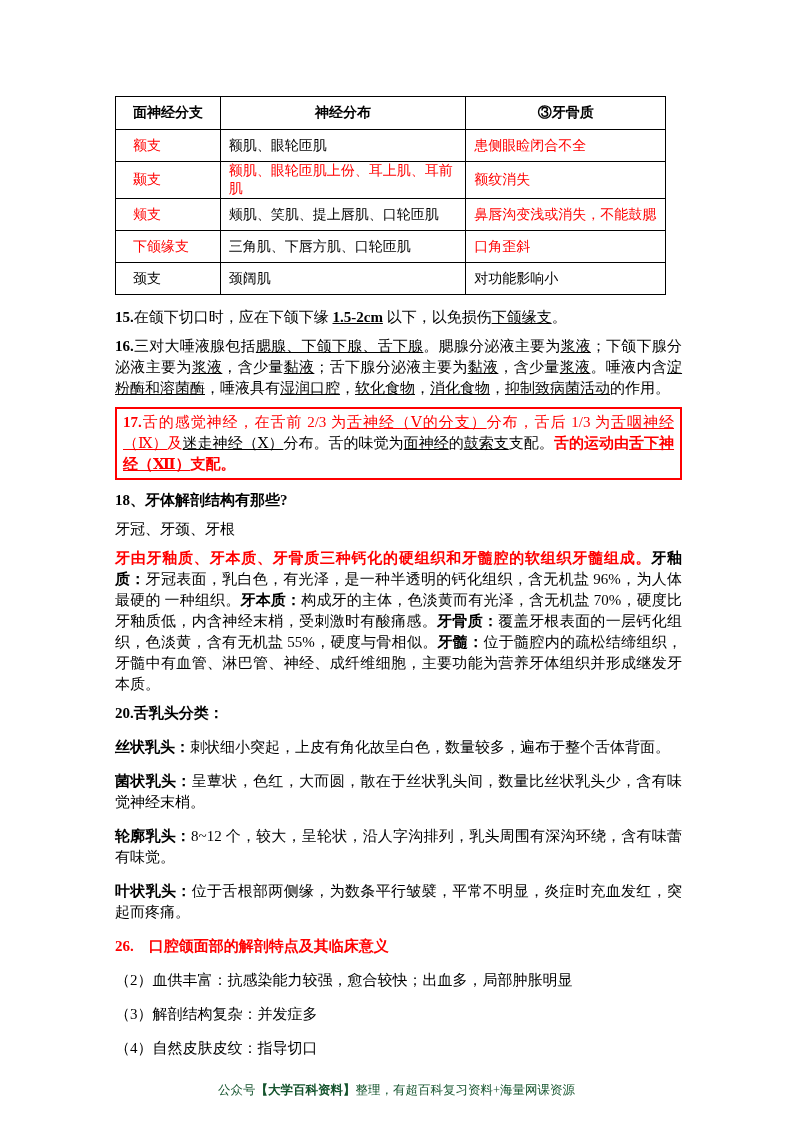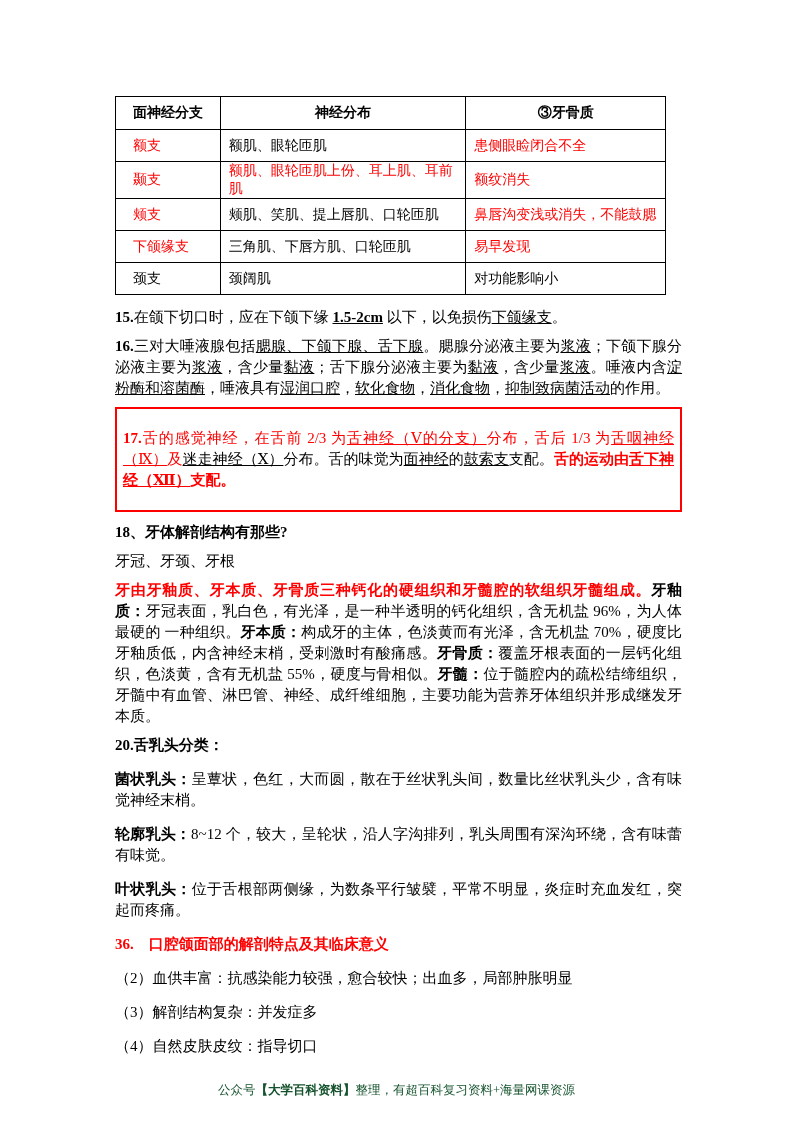--- a/index.html
+++ b/index.html
@@ -33,21 +33,21 @@
   .nerve-table td { height: 32px; padding: 0 8px; vertical-align: middle; }
   .nerve-table td.c0 { padding-left: 17px; }
   .nerve-table col.w0 { width: 105px; }
   .nerve-table col.w1 { width: 246px; }
   .nerve-table col.w2 { width: 200px; }
 
   .para { margin-bottom: 8px; }
   .spaced { margin-bottom: 13px; }
   .boxed {
     border: 2px solid #ff0000;
-    padding: 19px 6px;
+    padding: 3px 6px;
     margin-bottom: 10px;
   }
   .b { font-weight: bold; }
   .u { text-decoration: underline; }
   .red { color: #ff0000; }
 
   .footer {
     position: absolute;
     left: 0;
     right: 0;
@@ -89,40 +89,41 @@
           <td class="c2 red">额纹消失</td>
         </tr>
         <tr>
           <td class="c0 red">颊支</td>
           <td class="c1">颊肌、笑肌、提上唇肌、口轮匝肌</td>
           <td class="c2 red">鼻唇沟变浅或消失，不能鼓腮</td>
         </tr>
         <tr>
           <td class="c0 red">下颌缘支</td>
           <td class="c1">三角肌、下唇方肌、口轮匝肌</td>
-          <td class="c2 red">易早发现</td>
+          <td class="c2 red">口角歪斜</td>
         </tr>
         <tr>
           <td class="c0">颈支</td>
           <td class="c1">颈阔肌</td>
           <td class="c2">对功能影响小</td>
         </tr>
       </tbody>
   </table>
 
   <p class="para"><span class="b">15.</span><span>在颌下切口时，应在下颌下缘 </span><span class="b u">1.5-2cm</span><span> 以下，以免损伤</span><span class="u">下颌缘支</span><span>。</span></p>
   <p class="para"><span class="b">16.</span><span>三对大唾液腺包括</span><span class="u">腮腺、下颌下腺、舌下腺</span><span>。腮腺分泌液主要为</span><span class="u">浆液</span><span>；下颌下腺分泌液主要为</span><span class="u">浆液</span><span>，含少量</span><span class="u">黏液</span><span>；舌下腺分泌液主要为</span><span class="u">黏液</span><span>，含少量</span><span class="u">浆液</span><span>。唾液内含</span><span class="u">淀粉酶和溶菌酶</span><span>，唾液具有</span><span class="u">湿润口腔</span><span>，</span><span class="u">软化食物</span><span>，</span><span class="u">消化食物</span><span>，</span><span class="u">抑制致病菌活动</span><span>的作用。</span></p>
   <p class="para boxed"><span class="b red">17.</span><span class="red">舌的感觉神经，在舌前 2/3 为</span><span class="u red">舌神经（Ⅴ的分支）</span><span class="red">分布，舌后 1/3 为</span><span class="u red">舌咽神经（Ⅸ）</span><span class="red">及</span><span class="u">迷走神经（Ⅹ）</span><span>分布。舌的味觉为</span><span class="u">面神经</span><span>的</span><span class="u">鼓索支</span><span>支配。</span><span class="b red">舌的运动由</span><span class="b u red">舌下神经（Ⅻ）</span><span class="b red">支配。</span></p>
   <p class="para"><span class="b">18、牙体解剖结构有那些?</span></p>
   <p class="para"><span>牙冠、牙颈、牙根</span></p>
   <p class="para"><span class="b red">牙由牙釉质、牙本质、牙骨质三种钙化的硬组织和牙髓腔的软组织牙髓组成。</span><span class="b">牙釉质：</span><span>牙冠表面，乳白色，有光泽，是一种半透明的钙化组织，含无机盐 96%，为人体最硬的 一种组织。</span><span class="b">牙本质：</span><span>构成牙的主体，色淡黄而有光泽，含无机盐 70%，硬度比牙釉质低，内含神经末梢，受刺激时有酸痛感。</span><span class="b">牙骨质：</span><span>覆盖牙根表面的一层钙化组织，色淡黄，含有无机盐 55%，硬度与骨相似。</span><span class="b">牙髓：</span><span>位于髓腔内的疏松结缔组织，牙髓中有血管、淋巴管、神经、成纤维细胞，主要功能为营养牙体组织并形成继发牙本质。</span></p>
   <p class="para spaced"><span class="b">20.舌乳头分类：</span></p>
+  <p class="para spaced"><span class="b">丝状乳头：</span><span>刺状细小突起，上皮有角化故呈白色，数量较多，遍布于整个舌体背面。</span></p>
   <p class="para spaced"><span class="b">菌状乳头：</span><span>呈蕈状，色红，大而圆，散在于丝状乳头间，数量比丝状乳头少，含有味觉神经末梢。</span></p>
   <p class="para spaced"><span class="b">轮廓乳头：</span><span>8~12 个，较大，呈轮状，沿人字沟排列，乳头周围有深沟环绕，含有味蕾有味觉。</span></p>
   <p class="para spaced"><span class="b">叶状乳头：</span><span>位于舌根部两侧缘，为数条平行皱襞，平常不明显，炎症时充血发红，突起而疼痛。</span></p>
-  <p class="para spaced"><span class="b red">36.</span><span>　</span><span class="b red">口腔颌面部的解剖特点及其临床意义</span></p>
+  <p class="para spaced"><span class="b red">26.</span><span>　</span><span class="b red">口腔颌面部的解剖特点及其临床意义</span></p>
   <p class="para spaced"><span>（2）血供丰富：抗感染能力较强，愈合较快；出血多，局部肿胀明显</span></p>
   <p class="para spaced"><span>（3）解剖结构复杂：并发症多</span></p>
   <p class="para spaced"><span>（4）自然皮肤皮纹：指导切口</span></p>
 
 </div>
 
 <div class="footer"><span>公众号</span><span class="b">【大学百科资料】</span><span>整理，有超百科复习资料+海量网课资源</span></div>
 
 </body></html>

